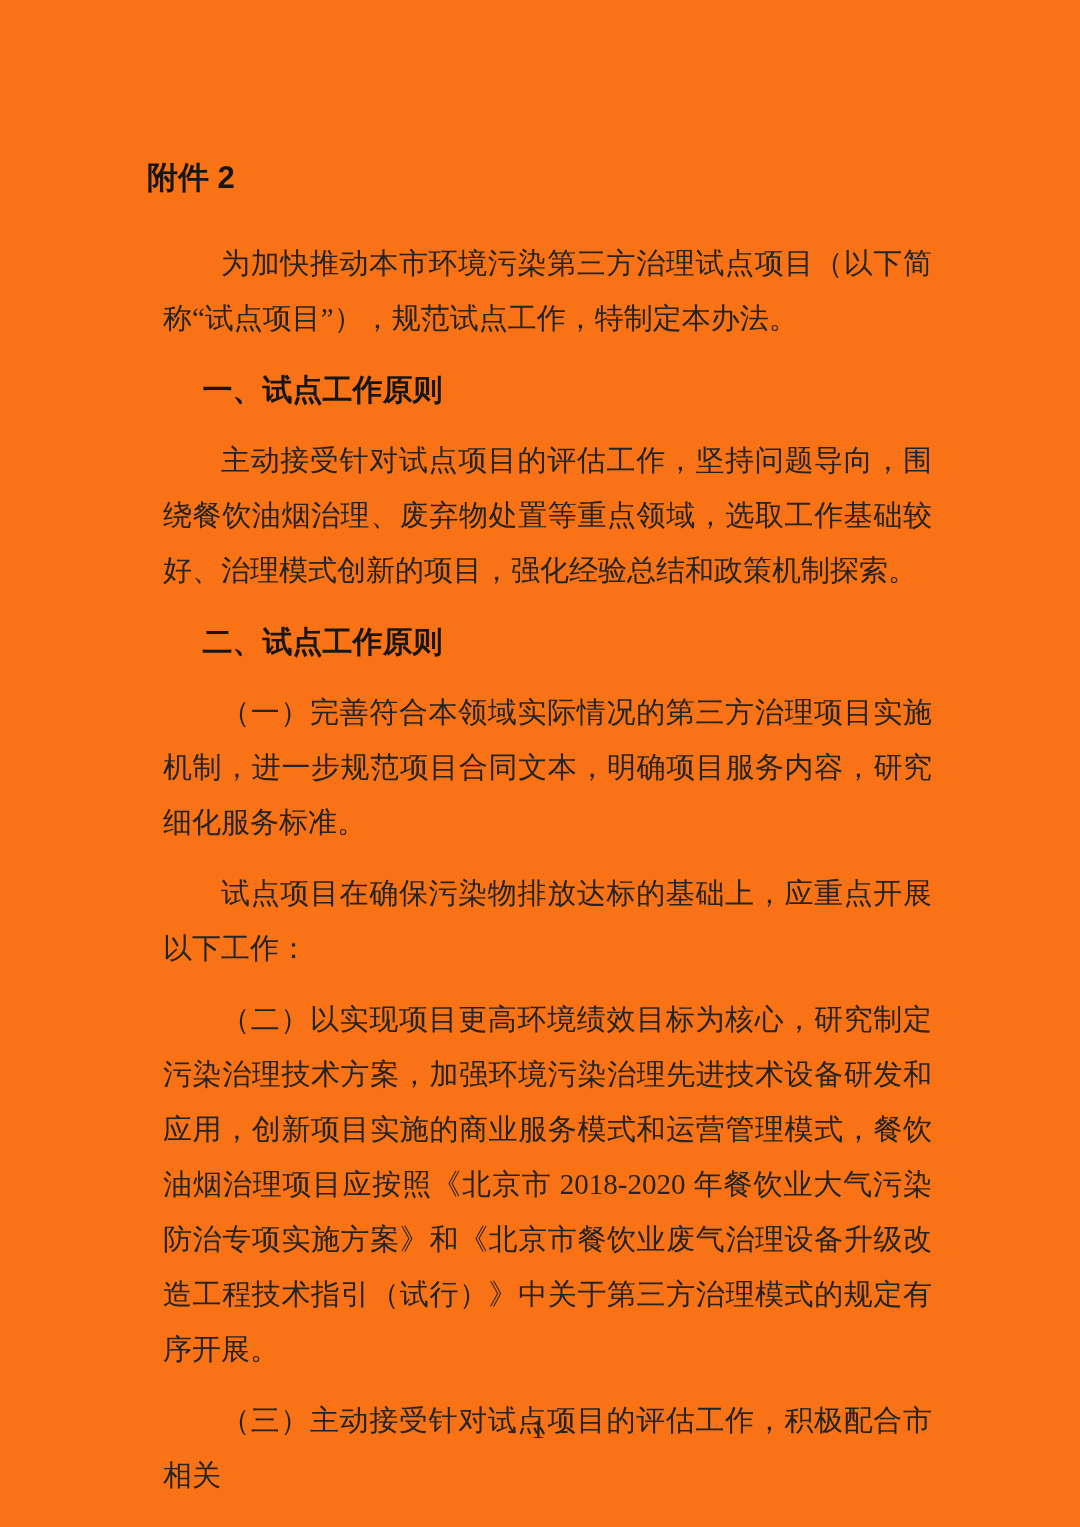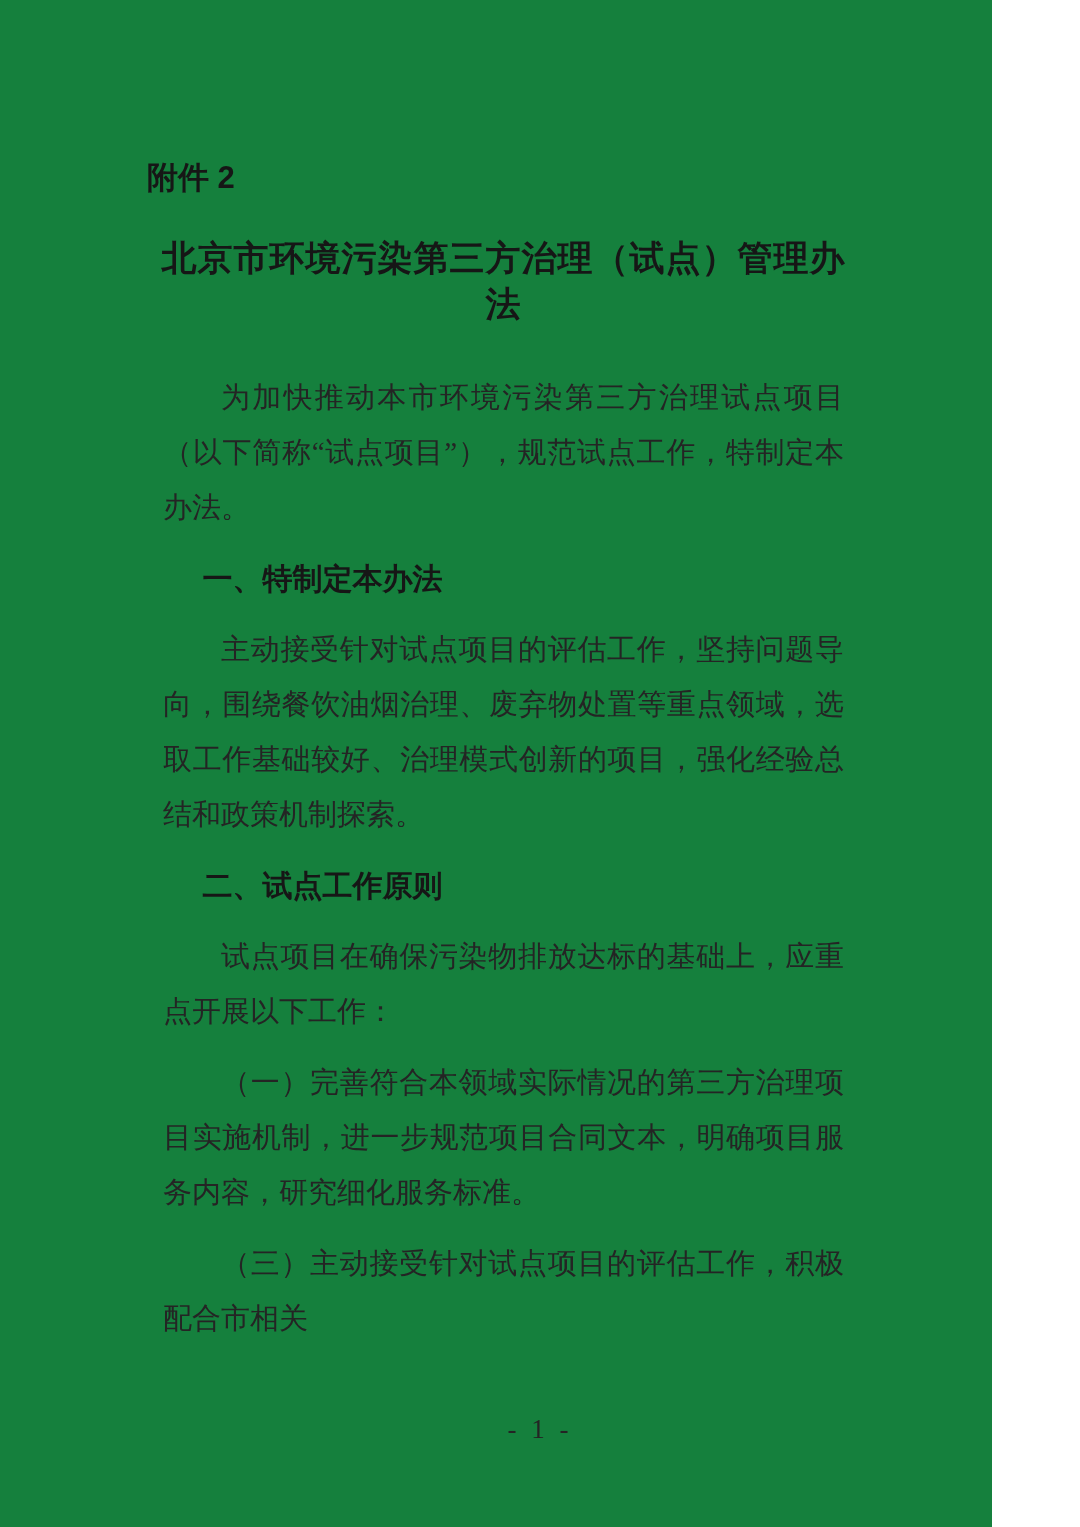--- a/index.html
+++ b/index.html
@@ -9,25 +9,25 @@
   }
   body {
     width: 1080px;
     height: 1527px;
     font-family: "Liberation Serif", "DejaVu Serif", serif;
     color: #1f1f1f;
     overflow: hidden;
   }
   .page {
     position: relative;
-    width: 992px;
+    width: 1080px;
     height: 1527px;
     box-sizing: border-box;
     padding: 158px 132px 0 147px;
-    background: #15803d;
+    background: #f97316;
   }
   .attachment {
     font-family: "Liberation Sans", "DejaVu Sans", sans-serif;
     font-size: 31px;
     font-weight: bold;
     line-height: 40px;
     margin: 0 0 38px 0;
     color: #161616;
   }
   .doc-title {
@@ -67,32 +67,32 @@
     color: #242424;
   }
 </style>
 </head>
 <body>
 
 <div class="page">
 
   <div class="attachment">附件 2</div>
 
-  <h1 class="doc-title">北京市环境污染第三方治理（试点）管理办法</h1>
 
   <p class="para">为加快推动本市环境污染第三方治理试点项目（以下简称“试点项目”），规范试点工作，特制定本办法。</p>
 
-  <h2 class="heading">一、特制定本办法</h2>
+  <h2 class="heading">一、试点工作原则</h2>
 
   <p class="para">主动接受针对试点项目的评估工作，坚持问题导向，围绕餐饮油烟治理、废弃物处置等重点领域，选取工作基础较好、治理模式创新的项目，强化经验总结和政策机制探索。</p>
 
   <h2 class="heading">二、试点工作原则</h2>
 
+  <p class="para">（一）完善符合本领域实际情况的第三方治理项目实施机制，进一步规范项目合同文本，明确项目服务内容，研究细化服务标准。</p>
+
   <p class="para">试点项目在确保污染物排放达标的基础上，应重点开展以下工作：</p>
 
-  <p class="para">（一）完善符合本领域实际情况的第三方治理项目实施机制，进一步规范项目合同文本，明确项目服务内容，研究细化服务标准。</p>
-
+  <p class="para">（二）以实现项目更高环境绩效目标为核心，研究制定污染治理技术方案，加强环境污染治理先进技术设备研发和应用，创新项目实施的商业服务模式和运营管理模式，餐饮油烟治理项目应按照《北京市 2018-2020 年餐饮业大气污染防治专项实施方案》和《北京市餐饮业废气治理设备升级改造工程技术指引（试行）》中关于第三方治理模式的规定有序开展。</p>
 
   <p class="para">（三）主动接受针对试点项目的评估工作，积极配合市相关</p>
 
   <div class="page-footer">- 1 -</div>
 
 </div>
 
 </body></html>

